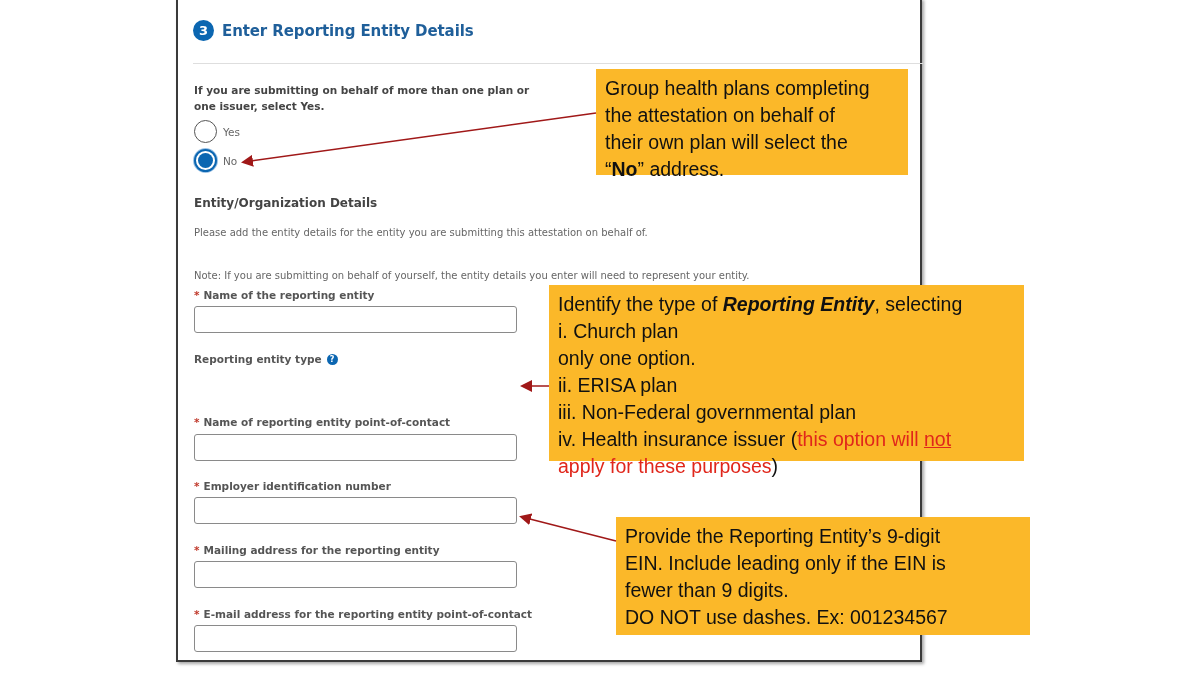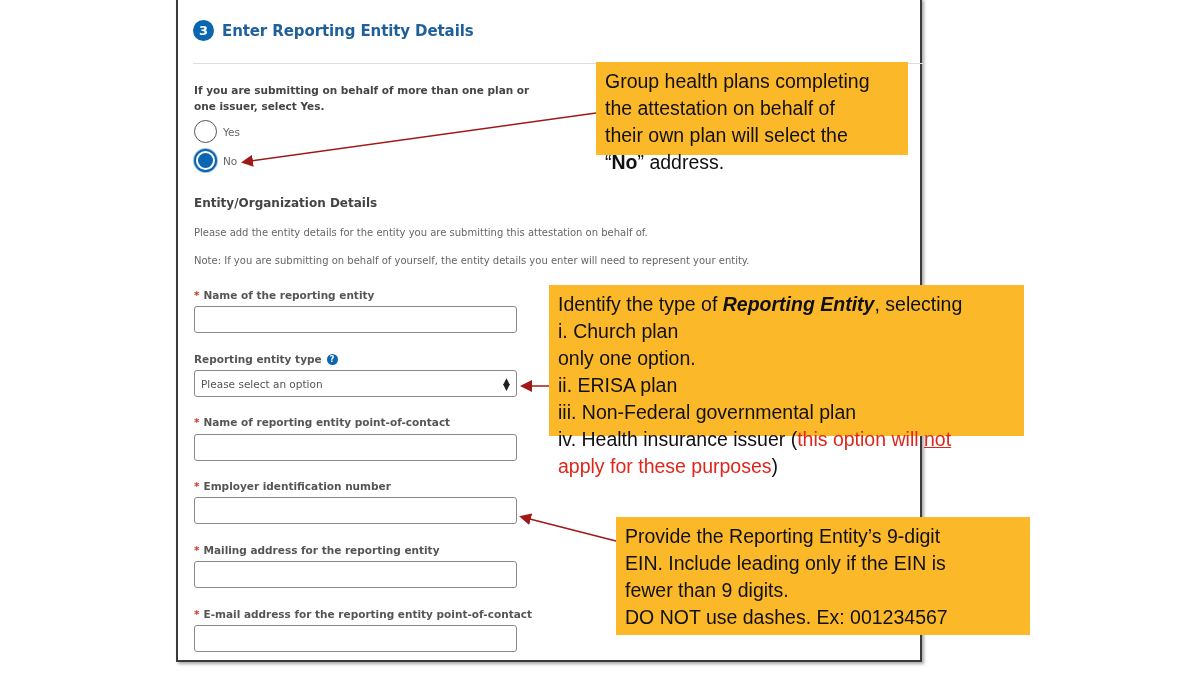--- a/index.html
+++ b/index.html
@@ -75,38 +75,31 @@
   </div>
   <div class="radio-row" style="top:151px;">
     <div class="radio checked">
         <div class="dot"></div>
       </div>
     <span class="radio-label">No</span>
   </div>
 
   <div class="sub-heading">Entity/Organization Details</div>
   <div class="desc" style="top:229px;">Please add the entity details for the entity you are submitting this attestation on behalf of.</div>
-  <div class="desc" style="top:257px;">Note: If you are submitting on behalf of yourself, the entity details you enter will need to represent your entity.</div>
+  <div class="desc" style="top:272px;">Note: If you are submitting on behalf of yourself, the entity details you enter will need to represent your entity.</div>
 
   <div class="field-label" style="top:291px;">
     <span class="req">*</span>
     <span>Name of the reporting entity</span>
   </div>
   <input class="input" style="top: 308px;" value="">
 
   <div class="field-label" style="top:355px;">
     <span>Reporting entity type</span>
     <span class="help-icon">?</span>
-  </div>
-  <div class="input select" style="top:372px;">
-    <span>Please select an option</span>
-    <span class="select-arrows">
-        <span>▲</span>
-        <span>▼</span>
-      </span>
   </div>
 
   <div class="field-label" style="top:418px;">
     <span class="req">*</span>
     <span>Name of reporting entity point-of-contact</span>
   </div>
   <input class="input" style="top: 436px;" value="">
 
   <div class="field-label" style="top:482px;">
     <span class="req">*</span>
@@ -120,28 +113,28 @@
   </div>
   <input class="input" style="top: 563px;" value="">
 
   <div class="field-label" style="top:610px;">
     <span class="req">*</span>
     <span>E-mail address for the reporting entity point-of-contact</span>
   </div>
   <input class="input" style="top: 627px;" value="">
 </div>
 
-<div class="callout" style="left:596px; top:62px; width:312px; height:93px;">
+<div class="callout" style="left:596px; top:69px; width:312px; height:106px;">
   <div>Group health plans completing</div>
   <div>the attestation on behalf of</div>
   <div>their own plan will select the</div>
   <div><span>“</span><b>No</b><span>” address.</span></div>
 </div>
 
-<div class="callout" style="left:549px; top:285px; width:475px; height:151px;">
+<div class="callout" style="left:549px; top:285px; width:475px; height:176px;">
   <div><span>Identify the type of </span><b><i>Reporting Entity</i></b><span>, selecting</span></div>
   <div>i. Church plan</div>
   <div>only one option.</div>
   <div>ii. ERISA plan</div>
   <div>iii. Non-Federal governmental plan</div>
   <div><span>iv. Health insurance issuer (</span><span class="red">this option will </span><u class="red">not</u></div>
   <div><span class="red">apply for these purposes</span><span>)</span></div>
 </div>
 
 <div class="callout" style="left:616px; top:517px; width:414px; height:118px;">

